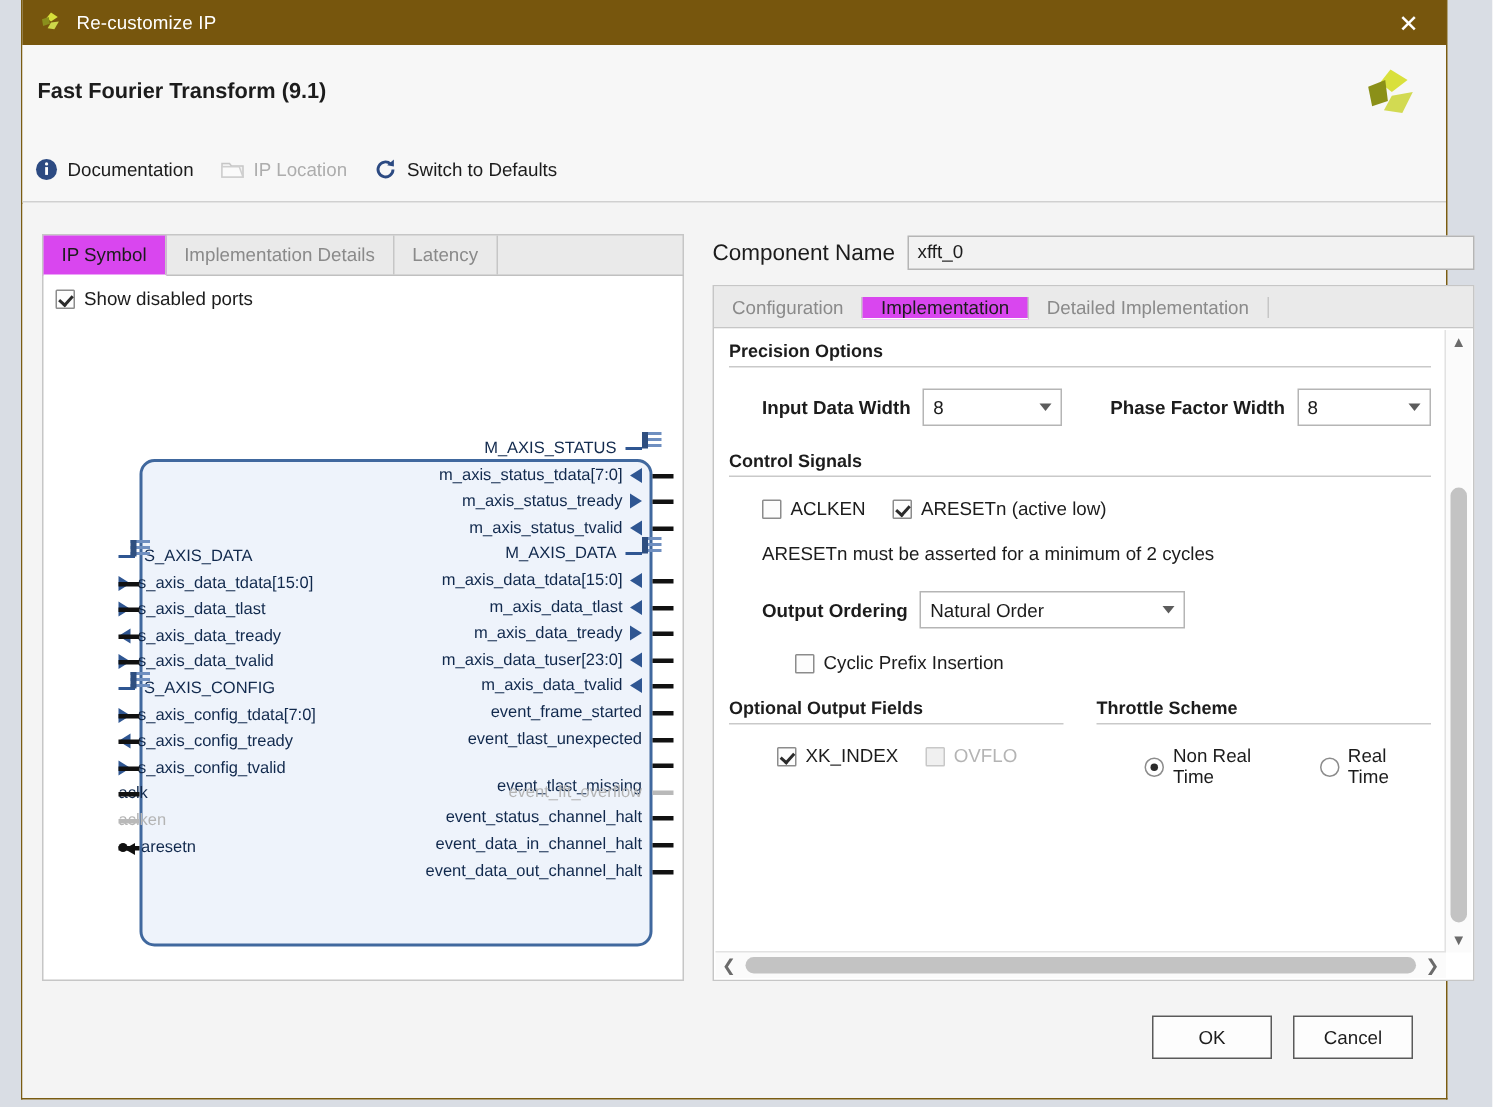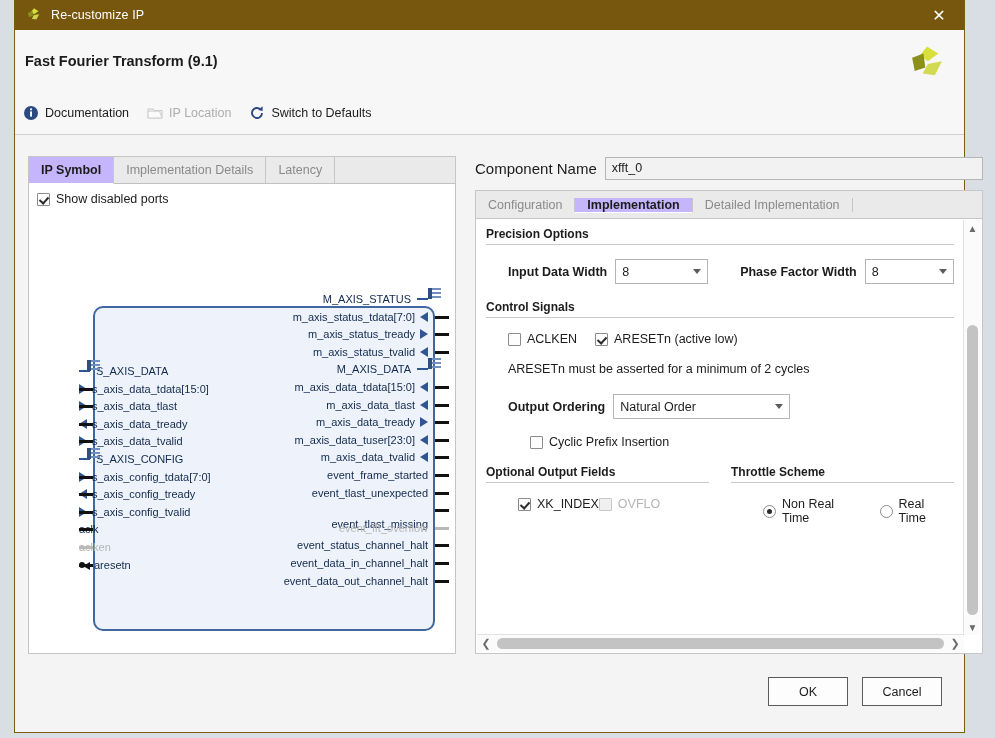--- a/index.html
+++ b/index.html
@@ -98,23 +98,23 @@
   .tab {
     display: flex; align-items: center;
     padding: 0 12px;
     font-size: 12.5px;
     color: #8a8a8a;
     border-right: 1px solid #c6c6c6;
     cursor: pointer;
     box-sizing: border-box;
   }
   .tab.active {
-    background: #c4b5fd;
+    background: #d946ef;
     color: #1c1c1c;
-    font-weight: bold;
+    font-weight: normal;
     border-right: 1px solid #c6c6c6;
     margin-bottom: -1px;
     border-bottom: 1px solid #ffffff;
   }
   .tab.filler { flex: 1; border-right: none; cursor: default; }
 
   .left-content {
     position: relative;
     height: calc(100% - 28px);
     background: #ffffff;
@@ -634,21 +634,21 @@
               <div class="field-row" style="padding-left:44px">
                 <div class="chk-inline">
                   <span class="cb"></span>
                   <span>Cyclic Prefix Insertion</span>
                 </div>
               </div>
 
               <div class="two-col" style="margin-top:14px">
                 <div class="col">
                   <div class="grp-title">Optional Output Fields</div>
-                  <div class="field-row" style="padding-left:32px;margin-bottom:6px">
+                  <div class="field-row" style="gap:18px;padding-left:32px;margin-bottom:6px">
                     <div class="chk-inline">
                       <span class="cb checked"></span>
                       <span>XK_INDEX</span>
                     </div>
                     <div class="chk-inline dim">
                       <span class="cb dim"></span>
                       <span>OVFLO</span>
                     </div>
                   </div>
                 </div>

